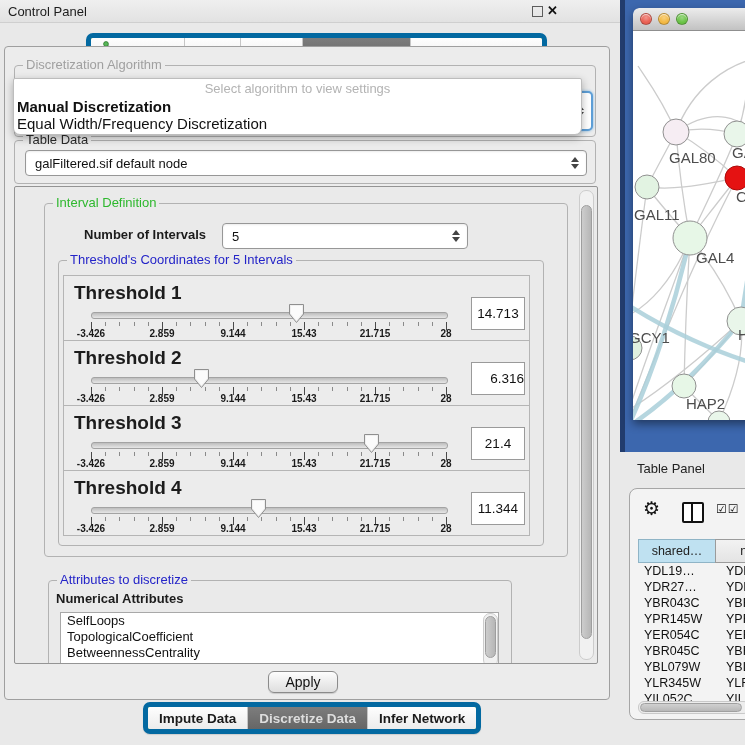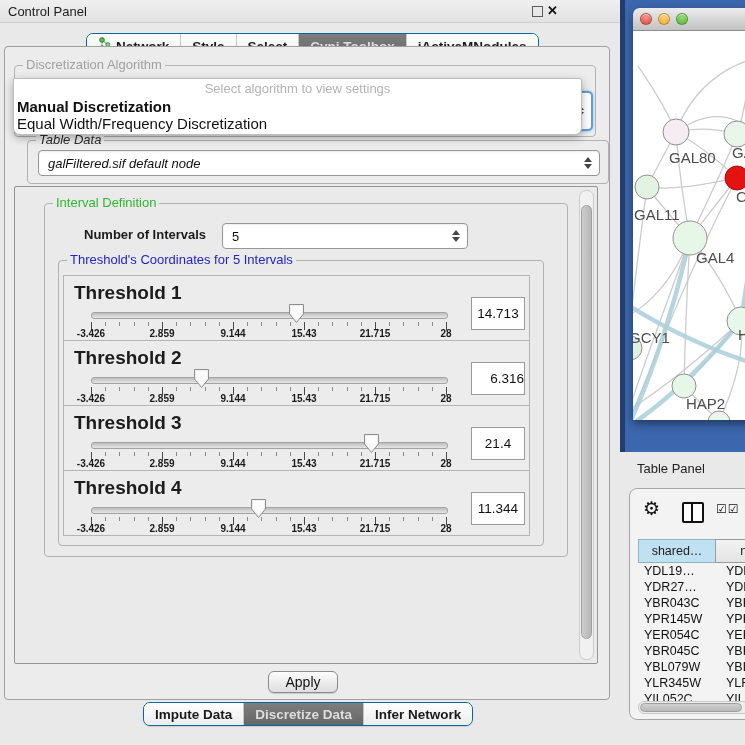--- a/index.html
+++ b/index.html
@@ -5,21 +5,21 @@
   html,body{margin:0;padding:0;background:#d4d4d4;}
   .stage{position:relative;width:745px;height:745px;background:#e9e9e9;overflow:hidden;
          font-family:"Liberation Sans",sans-serif;color:#1c1c1c;font-size:13px;}
   
   .cp-titlebar{position:absolute;left:0;top:0;width:620px;height:22px;
     background:linear-gradient(#efefef,#e2e2e2);border-bottom:1px solid #cfcfcf;}
   .cp-title{position:absolute;left:8px;top:4px;font-size:13px;color:#1c1c1c;}
   .float-btn{position:absolute;left:532px;top:6px;width:9px;height:9px;border:1.5px solid #5c5c5c;background:transparent;}
   .close-btn{position:absolute;left:547px;top:3px;font-size:13px;font-weight:bold;color:#111;}
   
-  .tabbar{position:absolute;display:flex;height:24px;background:#bef264;border:1px solid #0369a1;
+  .tabbar{position:absolute;display:flex;height:24px;background:#bef264;border:5px solid #0369a1;
     border-radius:7px;overflow:hidden;box-shadow:0 1px 1px rgba(0,0,0,.12);}
   .tab{display:flex;align-items:center;gap:5px;padding:0 11px;font-size:13.5px;font-weight:700;color:#1b1b1b;
     background:linear-gradient(#fefefe,#ececec);border-right:1px solid #c6c6c6;white-space:nowrap;}
   .tab:last-child{border-right:none;}
   .tab.selected{background:linear-gradient(#7d7d7d,#666666);color:#dedede;}
   
   .content-box{position:absolute;left:4px;top:46px;width:604px;height:652px;background:#ececec;
     border:1px solid #9f9f9f;border-radius:4px;}
   .group{position:absolute;border:1px solid #b2b2b2;border-radius:4px;}
   .group-title{position:absolute;top:-9px;left:8px;padding:0 3px;font-size:13px;background:#ececec;}
@@ -146,21 +146,21 @@
     <div class="combo-fragment" style="left:566px;top:44px;">
       <span class="spinner"></span>
     </div>
 
     <div class="popup" style="left:8px;top:31px;width:567px;height:55px;">
       <div class="popup-placeholder">Select algorithm to view settings</div>
       <div class="popup-option bold">Manual Discretization</div>
       <div class="popup-option">Equal Width/Frequency Discretization</div>
     </div>
 
-    <div class="group" style="left:22px;top:93px;width:580px;height:42px;font-style:italic;">
+    <div class="group" style="left:9px;top:93px;width:580px;height:42px;">
       <span class="group-title dark">Table Data</span>
       <div class="combo" style="left:10px;top:9px;width:560px;height:24px;">
         <span class="combo-text">galFiltered.sif default node</span>
         <span class="spinner"></span>
       </div>
     </div>
 
     <div class="inner-panel">
 
       <div class="group" style="left:29px;top:16px;width:522px;height:352px;">
@@ -350,20 +350,32 @@
                 <div class="thr-handle" style="left: 185.848px; top: 27px;"><svg width="17" height="21" viewBox="0 0 17 21">
                     <path d="M1.5,1.5 h14 v9.5 l-7,8.5 l-7,-8.5 z" fill="#efefef" stroke="#8f8f8f" stroke-width="1"></path>
                     <path d="M3,3 h11 v7.5 l-5.5,6.8 l-5.5,-6.8 z" fill="#fbfbfb"></path>
                   </svg></div>
                 <div class="thr-value" style="left: 407px; top: 21px;">11.344</div>
               </div>
             </div>
         </div>
       </div>
 
+      <div class="group" style="left:33px;top:393px;width:462px;height:88px;">
+        <span class="group-title blue">Attributes to discretize</span>
+        <div class="attr-title">Numerical Attributes</div>
+        <div class="attr-list" style="left:11px;top:31px;width:437px;height:54px;" id="attrList">
+            <div class="attr-item">SelfLoops</div>
+            <div class="attr-item">TopologicalCoefficient</div>
+            <div class="attr-item">BetweennessCentrality</div>
+          </div>
+        <div class="vscroll" style="left:434px;top:32px;width:13px;height:52px;">
+          <div class="vthumb" style="top:2px;height:40px;"></div>
+        </div>
+      </div>
 
       <div class="vscroll" style="left:564px;top:3px;width:13px;height:468px;">
         <div class="vthumb" style="top:14px;height:432px;"></div>
       </div>
     </div>
 
     <button class="apply" style="left:263px;top:624px;">Apply</button>
   </div>
 
   <div class="tabbar" id="bottomTabs" style="left:143px;top:702px;height:22px;">

